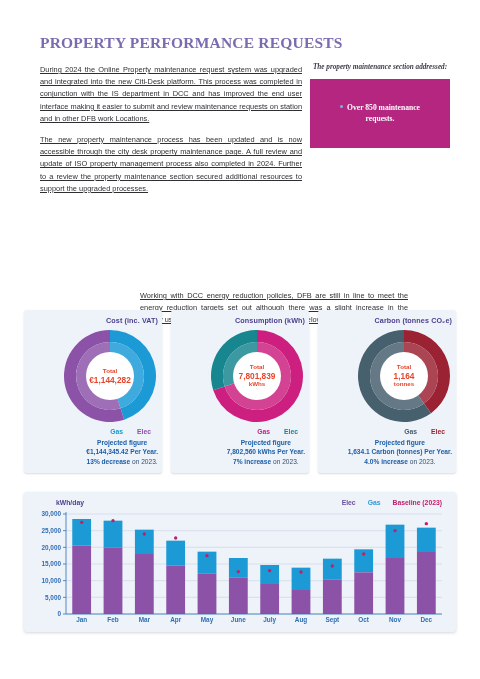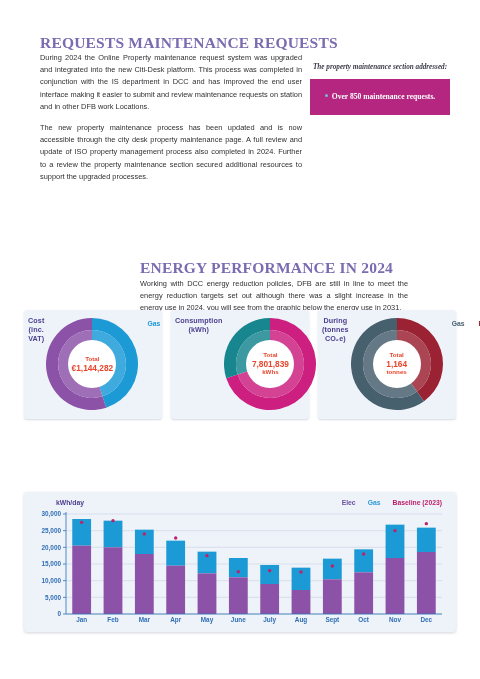--- a/index.html
+++ b/index.html
@@ -23,54 +23,54 @@
 
   
   .body-col{
     position:absolute;
     font-size:7.4px;line-height:12.2px;color:#2f2f33;
     text-align:justify;
   }
   #p-prop-1{left:40px;top:48px;width:262px;}
   #p-prop-2{left:40px;top:118px;width:262px;}
   #p-energy{left:140px;top:274px;width:268px;}
-  .body-col p{margin:4px 0 10px 0;}
+  .body-col p{margin:16px 0 10px 0;text-decoration:underline;}
 
   
   #callout{position:absolute;left:310px;top:62px;width:140px;}
   #callout .cap{
     font-family:"Liberation Serif", serif;font-weight:bold;
     color:#3b3b4a;font-size:7.2px;line-height:10.5px;text-align:center;
     margin-bottom:6px;
     font-style:italic;
   }
   #callout .box{
     background:#b4267f;padding:10px 8px 11px 8px;
   }
-  #callout .box ul{margin:2px;padding:0;list-style:none;}
+  #callout .box ul{margin:13px;padding:0;list-style:none;}
   #callout .box li{
     font-family:"Liberation Serif", serif;font-weight:bold;
     color:#ffffff;font-size:7.6px;line-height:11px;text-align:center;
     position:relative;padding:0 2px;
   }
   #callout .box li+li{margin-top:9px;}
   #callout .box li .bullet{
     display:inline-block;width:3px;height:3px;background:#7fb3e0;
     border-radius:50%;vertical-align:middle;margin-right:4px;
     position:relative;top:-1px;
   }
 
   
   #donut-row{position:absolute;left:24px;top:310px;width:432px;
     display:flex;justify-content:space-between;}
   .donut-card{
     width:138px;background:#eef2f9;border-radius:3px;
     box-shadow:0 1px 2px rgba(40,50,80,.18);
     padding:6px 4px 7px 4px;box-sizing:border-box;
-    display:flex;flex-direction:row;align-items:flex-start;
+    display:flex;flex-direction:column;align-items:flex-end;
   }
   .donut-card .dtitle{
     font-size:7.2px;font-weight:bold;color:#4b3f8f;margin-bottom:3px;
     text-align:center;letter-spacing:.1px;
   }
   .donut-wrap{position:relative;width:96px;height:96px;}
   .donut-wrap svg{display:block;}
   .donut-center{
     position:absolute;left:50%;top:50%;transform:translate(-50%,-50%);
     width:62px;text-align:center;line-height:8.6px;
@@ -106,41 +106,40 @@
   #footer .fl .b{color:#9b5ba8;}
   #footer .fl .c{color:#b9bcc4;font-weight:normal;font-size:6px;margin-left:4px;}
   #footer .pg{position:absolute;right:36px;top:2px;font-size:16px;color:#8fa0b8;
     font-family:"Liberation Serif", serif;}
 </style>
 </head>
 <body>
 
 <div class="page">
 
-  <h1 class="sec-title" id="h-property">REQUESTS MAINTENANCE REQUESTS</h1>
+  <h1 class="sec-title" id="h-property">PROPERTY PERFORMANCE REQUESTS</h1>
 
   <div class="body-col" id="p-prop-1">
     <p>During 2024 the Online Property maintenance request system was upgraded and integrated into the new Citi-Desk platform. This process was completed in conjunction with the IS department in DCC and has improved the end user interface making it easier to submit and review maintenance requests on station and in other DFB work Locations.</p>
   </div>
   <div class="body-col" id="p-prop-2">
     <p>The new property maintenance process has been updated and is now accessible through the city desk property maintenance page. A full review and update of ISO property management process also completed in 2024.  Further to a review the property maintenance section secured additional resources to support the upgraded processes.</p>
   </div>
 
   <div id="callout">
     <div class="cap">The property maintenance section addressed:</div>
     <div class="box">
       <ul>
         <li>
           <span class="bullet"></span><span>Over 850 maintenance requests.</span>
         </li>
       </ul>
     </div>
   </div>
 
-  <h1 class="sec-title" id="h-energy">ENERGY PERFORMANCE IN 2024</h1>
   <div class="body-col" id="p-energy">
     <p>Working with DCC energy reduction policies, DFB are still in line to meet the energy reduction targets set out although there was a slight increase in the energy use in 2024, you will see from the graphic below the energy use in 2031.</p>
   </div>
 
   <div id="donut-row">
 
     <div class="donut-card">
       <div class="dtitle">Cost (inc. VAT)</div>
       <div class="donut-wrap">
         <svg width="96" height="96" viewBox="0 0 96 96">
@@ -190,21 +189,21 @@
         <span style="color:#cc1f7f">Gas</span><span style="color:#17868f">Elec</span>
       </div>
       <div class="dfoot">
         <div class="line1">Projected figure</div>
         <div>7,802,560 kWhs Per Year.</div>
         <div><span>7% increase</span> <span class="plain">on 2023.</span></div>
       </div>
     </div>
 
     <div class="donut-card">
-      <div class="dtitle">During (tonnes CO₂e)</div>
+      <div class="dtitle">Carbon (tonnes CO₂e)</div>
       <div class="donut-wrap">
         <svg width="96" height="96" viewBox="0 0 96 96">
           <g id="donut2-slices">
               <path d="M48 2 A46 46 0 0 1 75.03812160545377 85.21478174124758 L67.98469857794409 75.5065778087482 A34 34 0 0 0 48 14 Z" fill="#9b2232"></path>
               <path d="M48 14 A34 34 0 0 1 67.98469857794409 75.5065778087482 L61.519060802726884 66.60739087062379 A23 23 0 0 0 48 25 Z" fill="#ab4553"></path>
               <path d="M75.03812160545377 85.21478174124758 A46 46 0 1 1 47.99999999999999 2 L47.99999999999999 14 A34 34 0 1 0 67.98469857794409 75.5065778087482 Z" fill="#47606e"></path>
               <path d="M67.98469857794409 75.5065778087482 A34 34 0 1 1 47.99999999999999 14 L47.99999999999999 25 A23 23 0 1 0 61.519060802726884 66.60739087062379 Z" fill="#647985"></path>
             </g>
           <circle cx="48" cy="48" r="24" fill="#ffffff"></circle>
         </svg>

